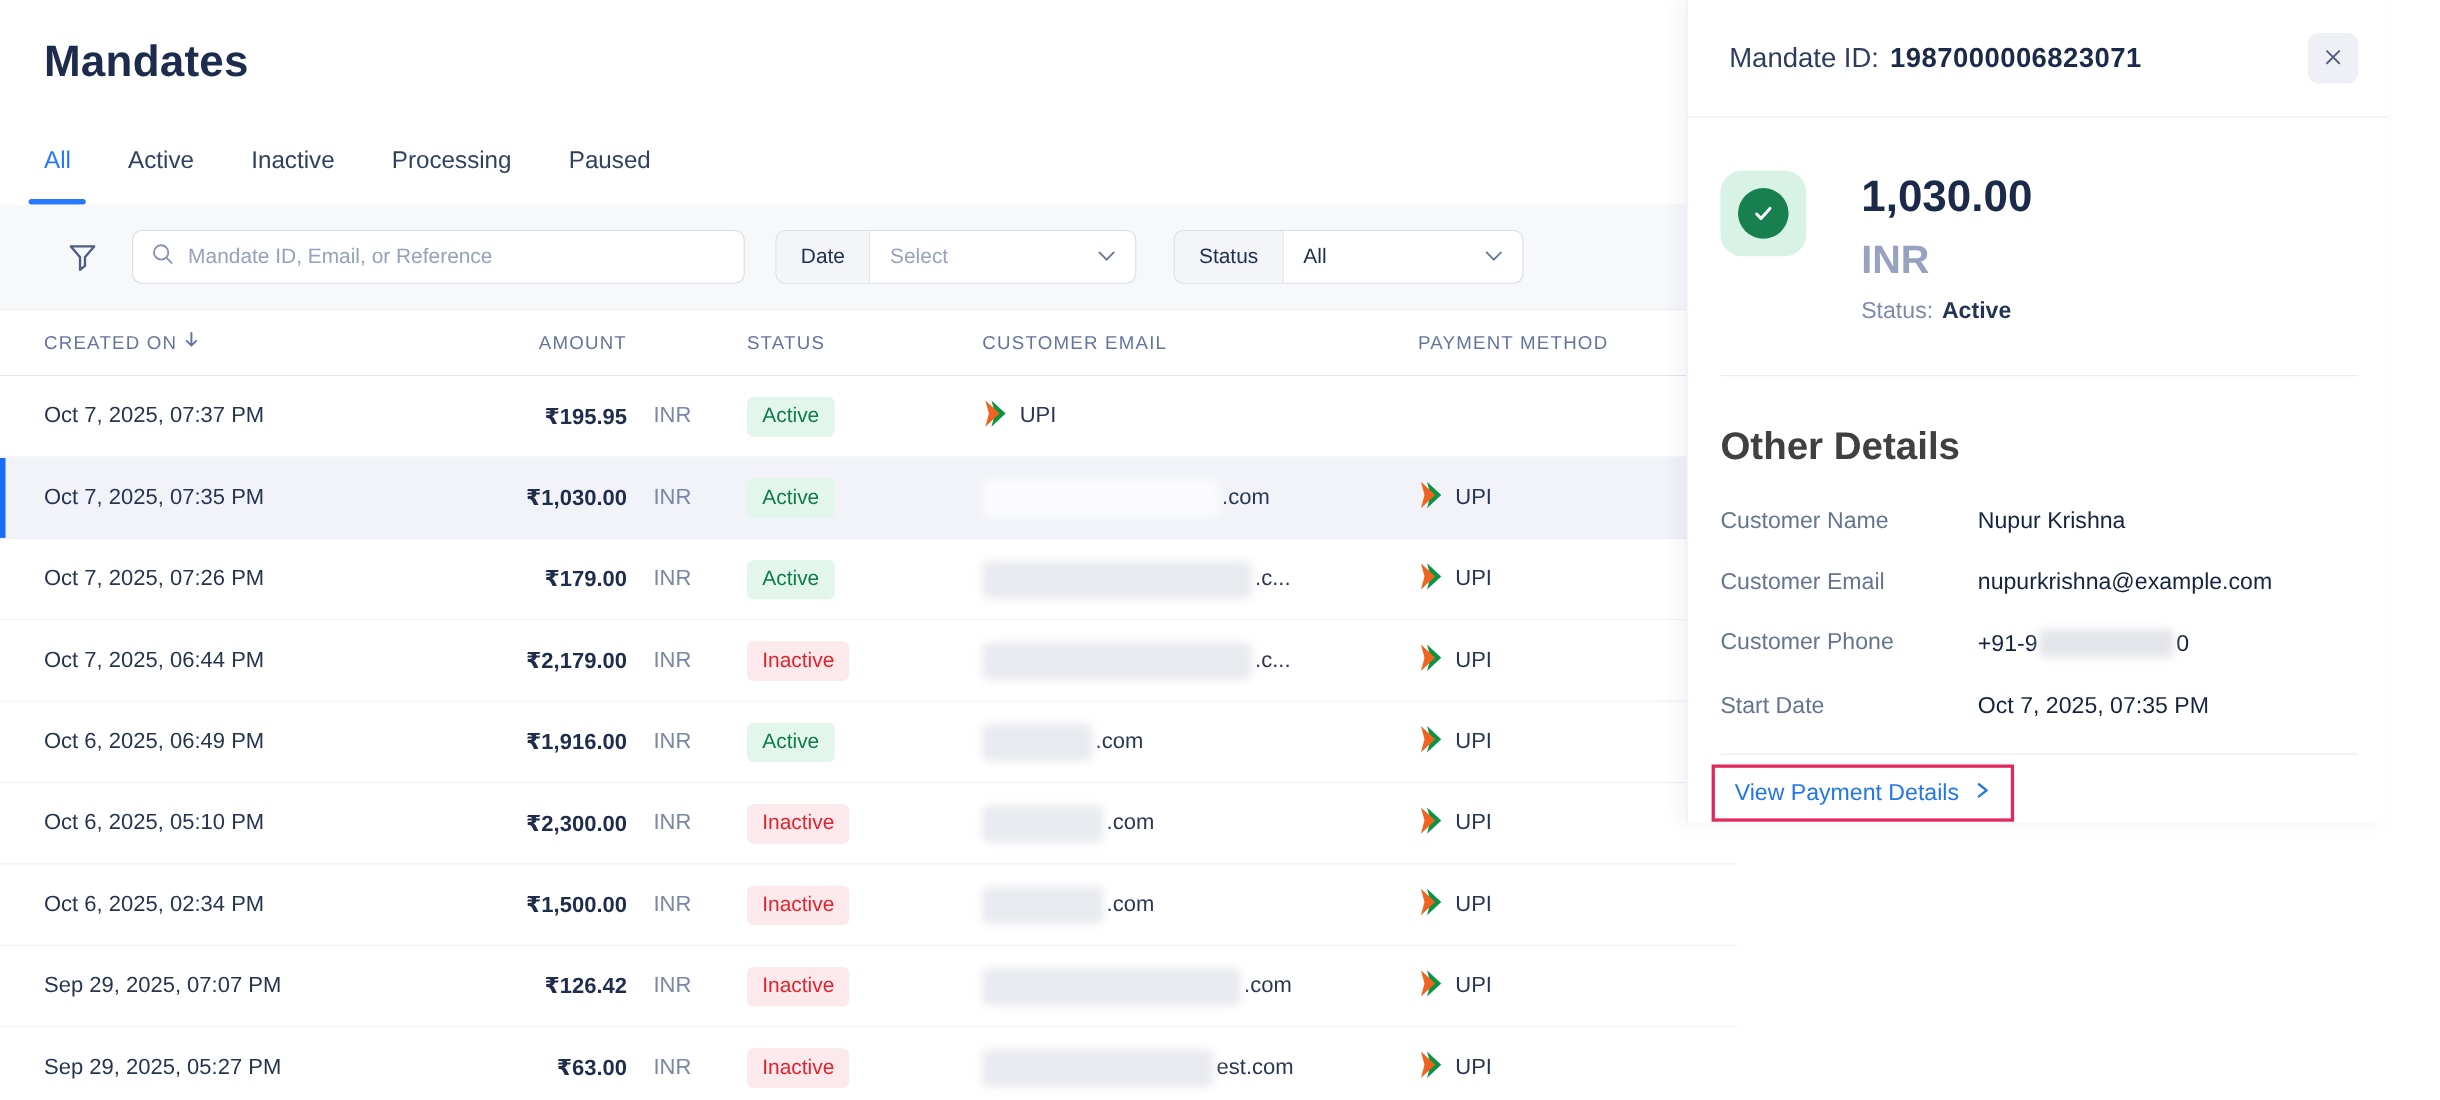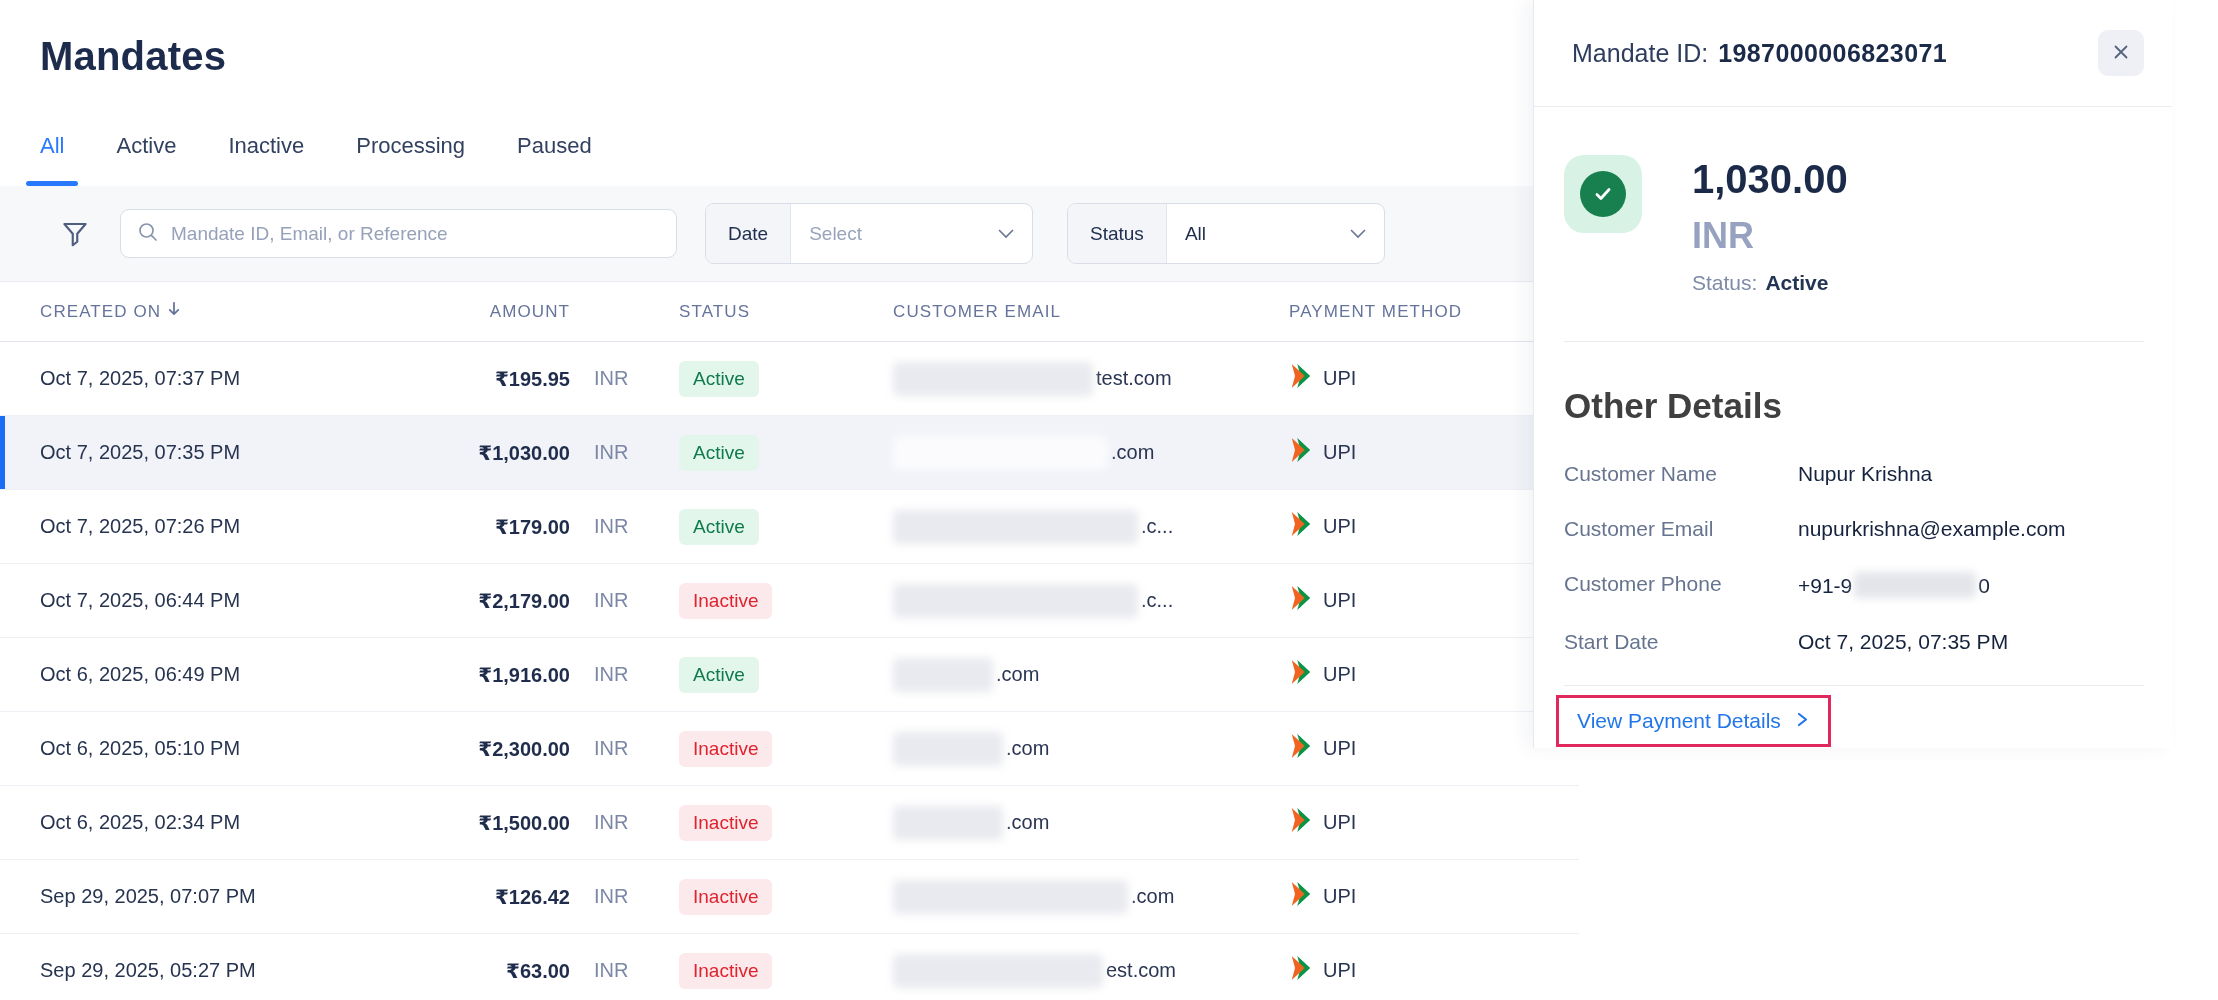--- a/index.html
+++ b/index.html
@@ -17,21 +17,21 @@
   .tab.active { color:#2979ff; font-weight:500; }
   .tab.active .tab-underline { display:block; }
 
   .filter-band { display:flex; align-items:center; height:96px; background:#f7f8fa; border-bottom:1px solid #e9ebf1; }
   .funnel-btn { margin-left:60px; width:30px; height:30px; cursor:pointer; flex:none; }
   .search-box { margin-left:30px; width:557px; height:49px; background:#fff; border:1px solid #d9dde6; border-radius:9px;
     display:flex; align-items:center; padding:0 16px; }
   .search-box input { border:0; outline:0; background:transparent; width:100%; margin-left:12px;
     font-size:19px; color:#2a3553; font-family:inherit; }
   .search-box input::placeholder { color:#96a1ba; }
-  .select { position:relative; height:61px; background:#fff; border:1px solid #d9dde6; border-radius:9px;
+  .select { position:relative; height:49px; background:#fff; border:1px solid #d9dde6; border-radius:9px;
     display:flex; align-items:stretch; overflow:hidden; cursor:pointer; }
   .select.date { margin-left:28px; width:328px; }
   .select.status { margin-left:34px; width:318px; }
   .select .seg-label { display:flex; align-items:center; padding:0 22px; background:#f4f5f8;
     border-right:1px solid #e2e5ec; font-size:19px; color:#213050; }
   .select .seg-value { display:flex; align-items:center; padding-left:18px; font-size:19px; color:#1f2d4d; }
   .select .seg-value.placeholder { color:#98a3bc; }
   .select .chev { position:absolute; right:18px; top:50%; transform:translateY(-50%); }
 
   
@@ -177,24 +177,20 @@
     </div>
 
     <div>
         <div class="trow grid-cols">
     <span class="c-created">Oct 7, 2025, 07:37 PM</span>
     <span class="c-amount">₹195.95</span>
     <span class="c-inr">INR</span>
     <span class="c-status">
       <span class="badge b-active">Active</span>
     </span>
-    <span class="c-email">
-      <span class="blur email-blur" style="width: 200px;"></span>
-      <span>test.com</span>
-    </span>
     <span class="c-method">
       <span>
         <svg width="24" height="26" viewBox="0 0 26 28">
                 <polygon points="9,1 23,14 9,27 12.5,14" fill="#0b9444"></polygon>
                 <polygon points="3,1 17,14 3,27 6.5,14" fill="#f06321"></polygon>
               </svg>
       </span>
       <span>UPI</span>
     </span>
   </div>

